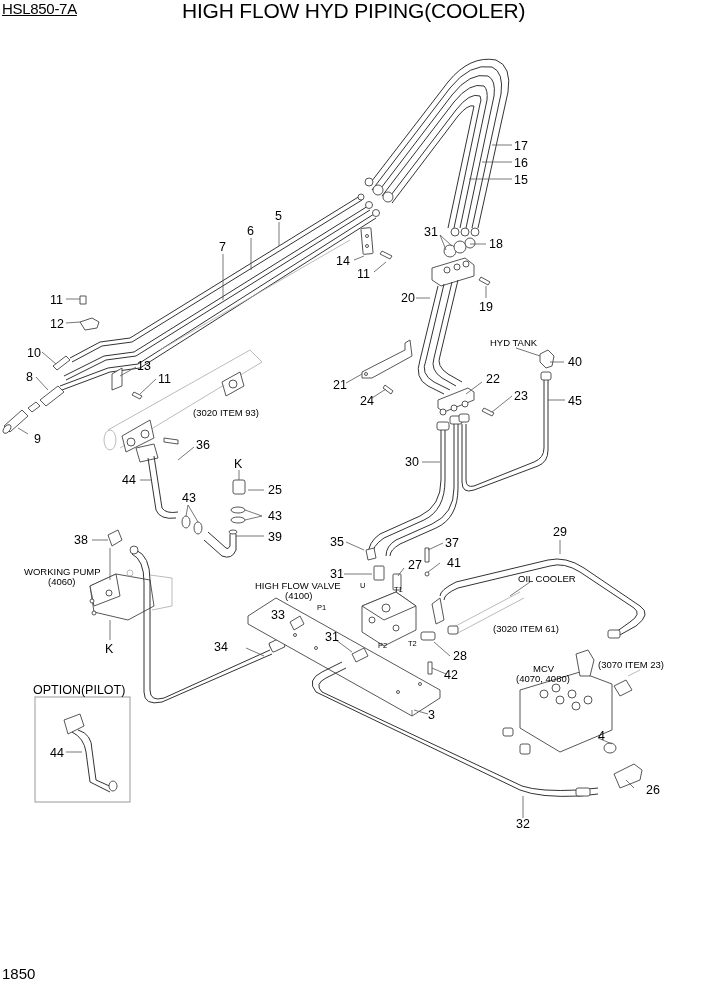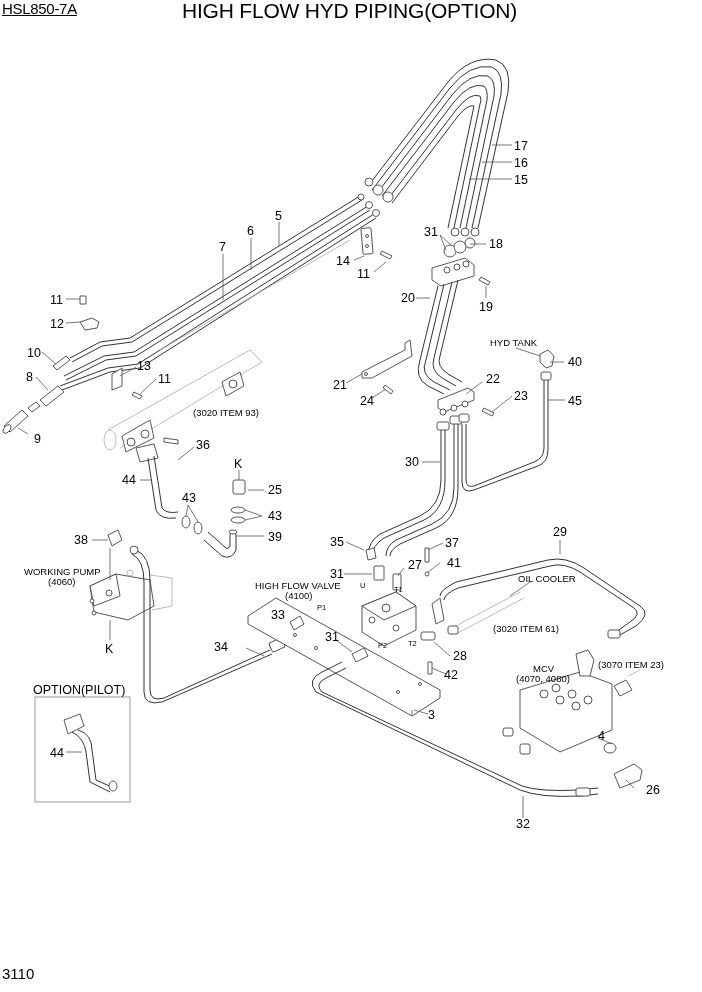--- a/index.html
+++ b/index.html
@@ -14,22 +14,22 @@
   .ln { stroke:#555; stroke-width:0.8; fill:none; }
   .pipe { stroke:#333; stroke-width:1; fill:none; }
   .part { stroke:#444; stroke-width:0.9; fill:#fff; }
   .faint { stroke:#aaa; stroke-width:0.8; fill:none; }
   .box { stroke:#999; stroke-width:1; fill:none; }
 </style>
 </head>
 <body>
 
 <div class="hdr-model">HSL850-7A</div>
-<div class="hdr-title">HIGH FLOW HYD PIPING(OPTION)</div>
-<div class="page-num">3110</div>
+<div class="hdr-title">HIGH FLOW HYD PIPING(COOLER)</div>
+<div class="page-num">1850</div>
 
 <svg width="702" height="992" viewBox="0 0 702 992">
 
   <g>
     <path class="pipe" d="M368,186 L448,82 Q470,55 496,60 Q512,66 508,92 L478,228"></path>
     <path class="pipe" d="M372,190 L450,88 Q470,63 492,67 Q504,72 501,94 L472,228"></path>
     <path class="pipe" d="M378,192 L452,95 Q470,72 488,76 Q496,80 494,96 L466,228"></path>
     <path class="pipe" d="M382,196 L454,102 Q470,82 484,86 Q488,90 487,100 L460,228"></path>
     <path class="pipe" d="M388,199 L456,110 Q470,92 480,96 Q482,100 480,104 L454,228"></path>
     <path class="pipe" d="M392,203 L458,116 Q468,104 474,106 L448,228"></path>

